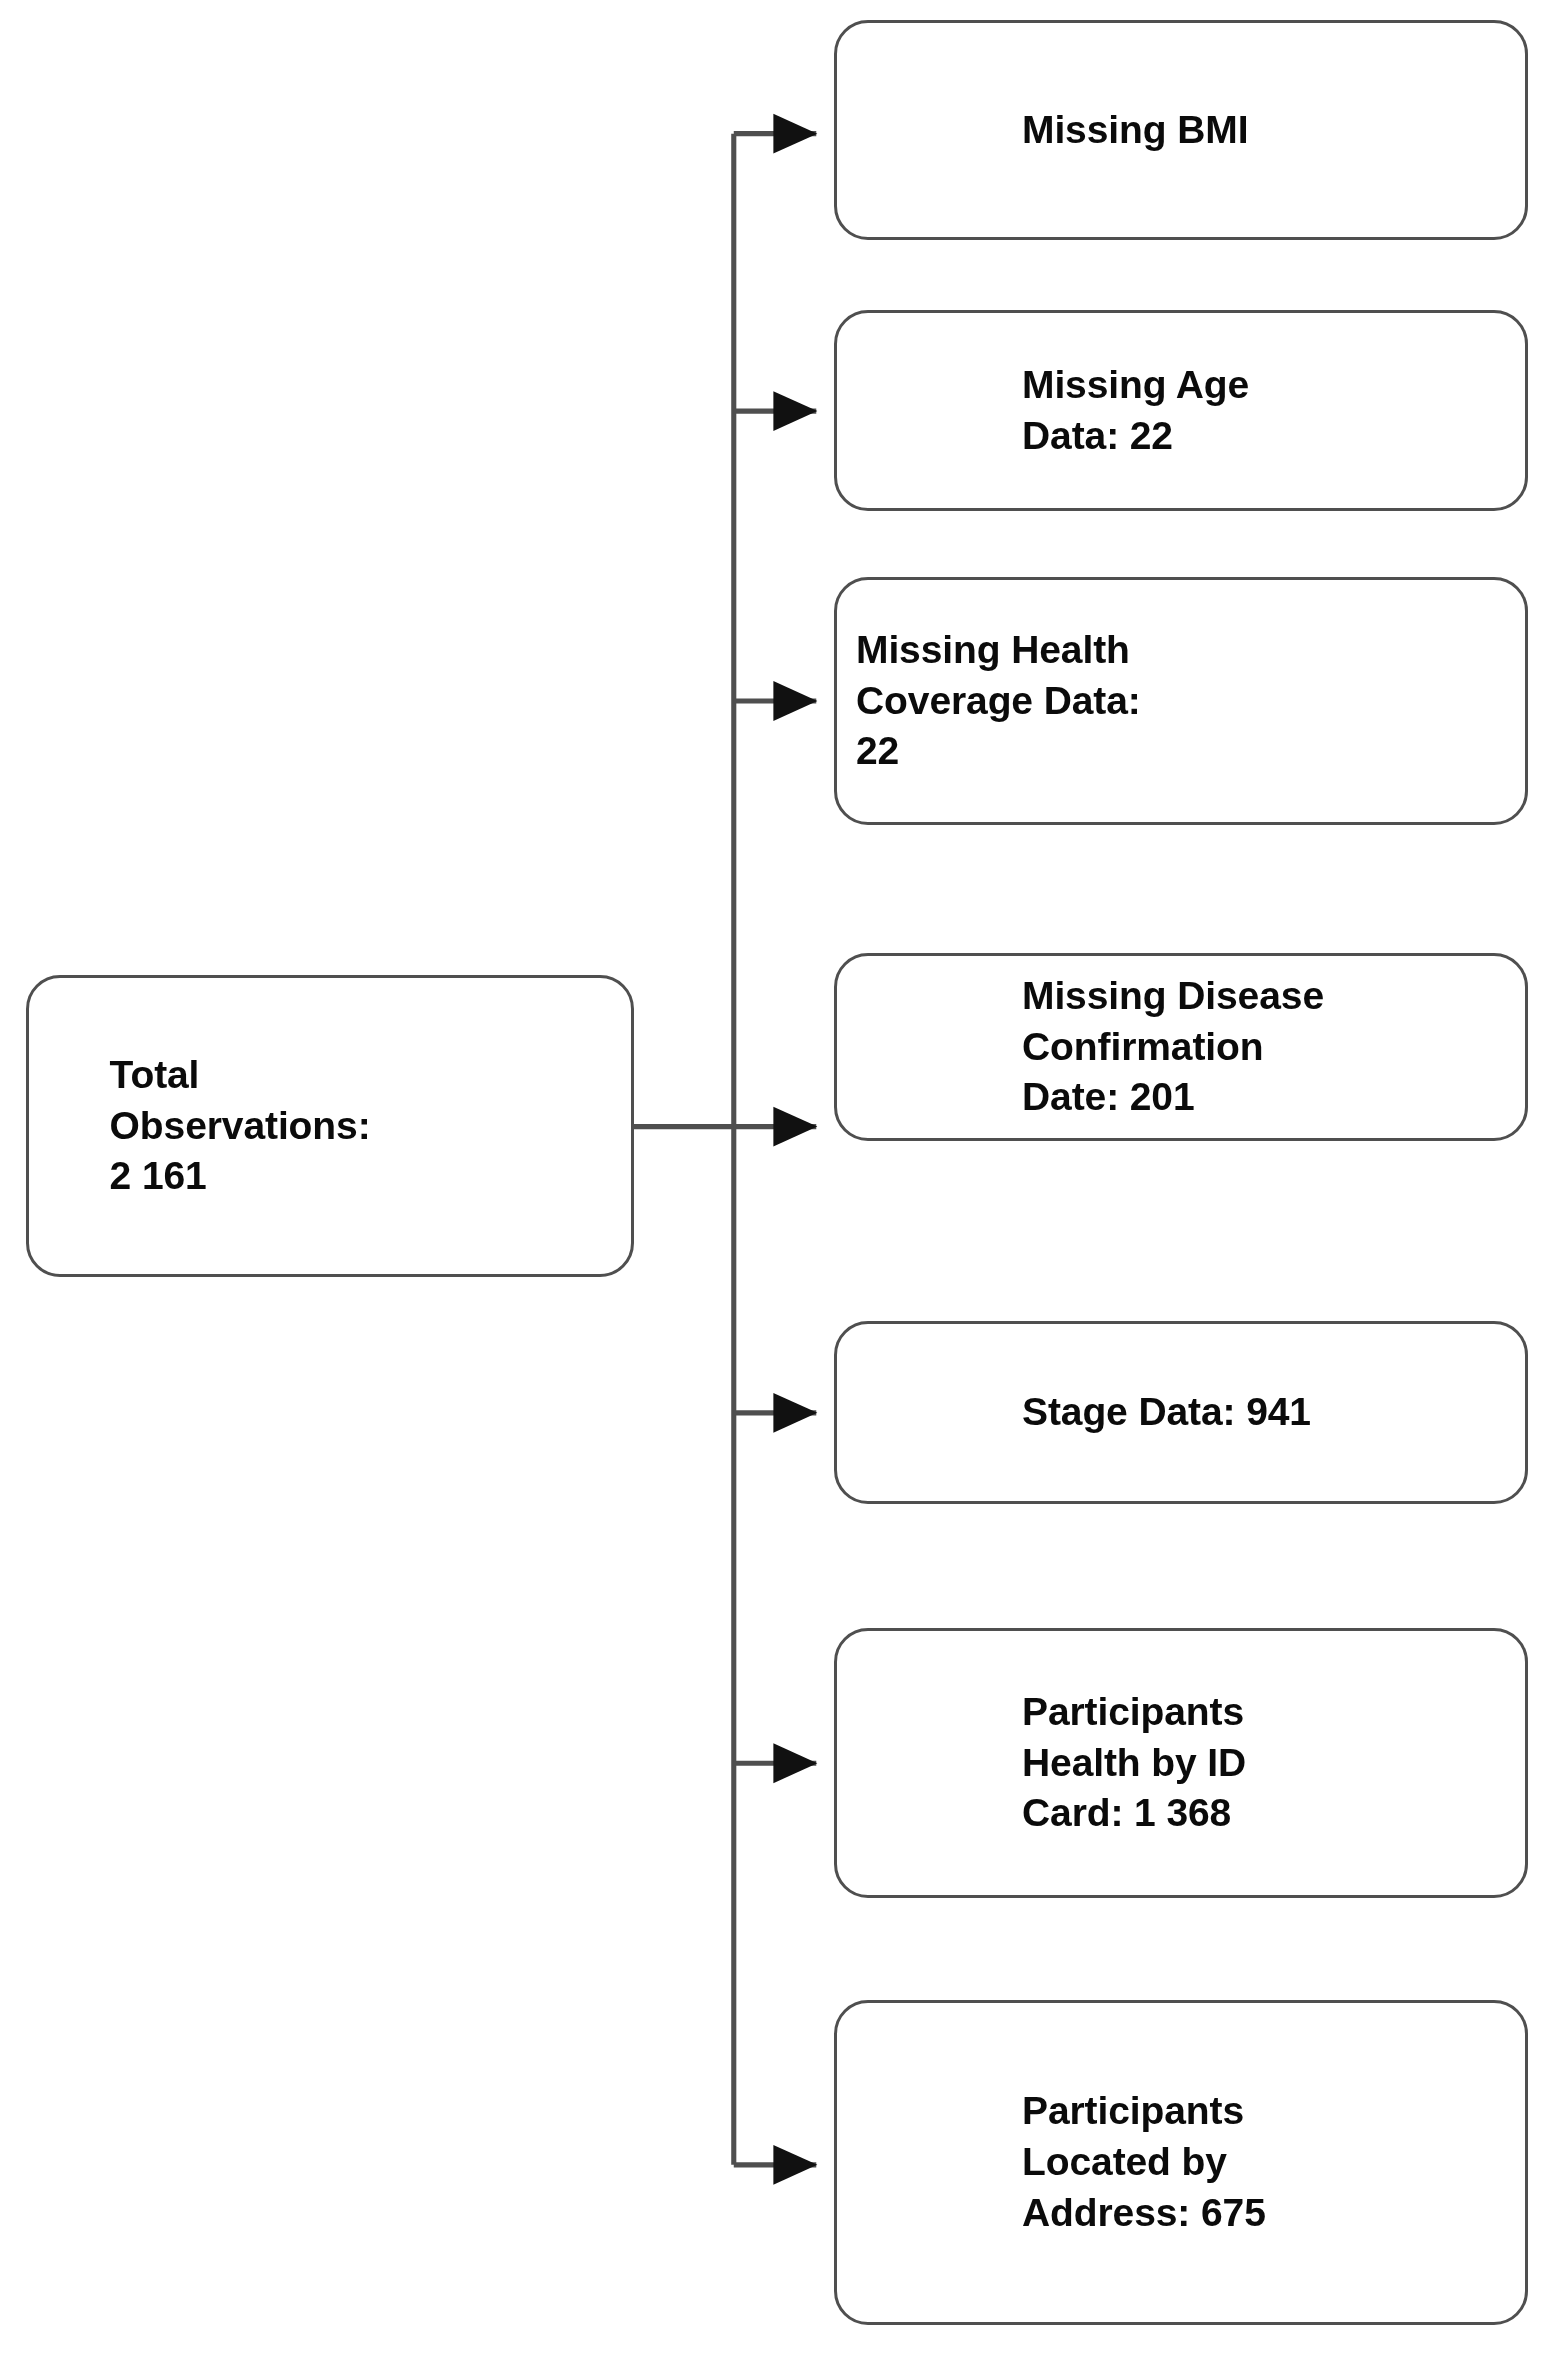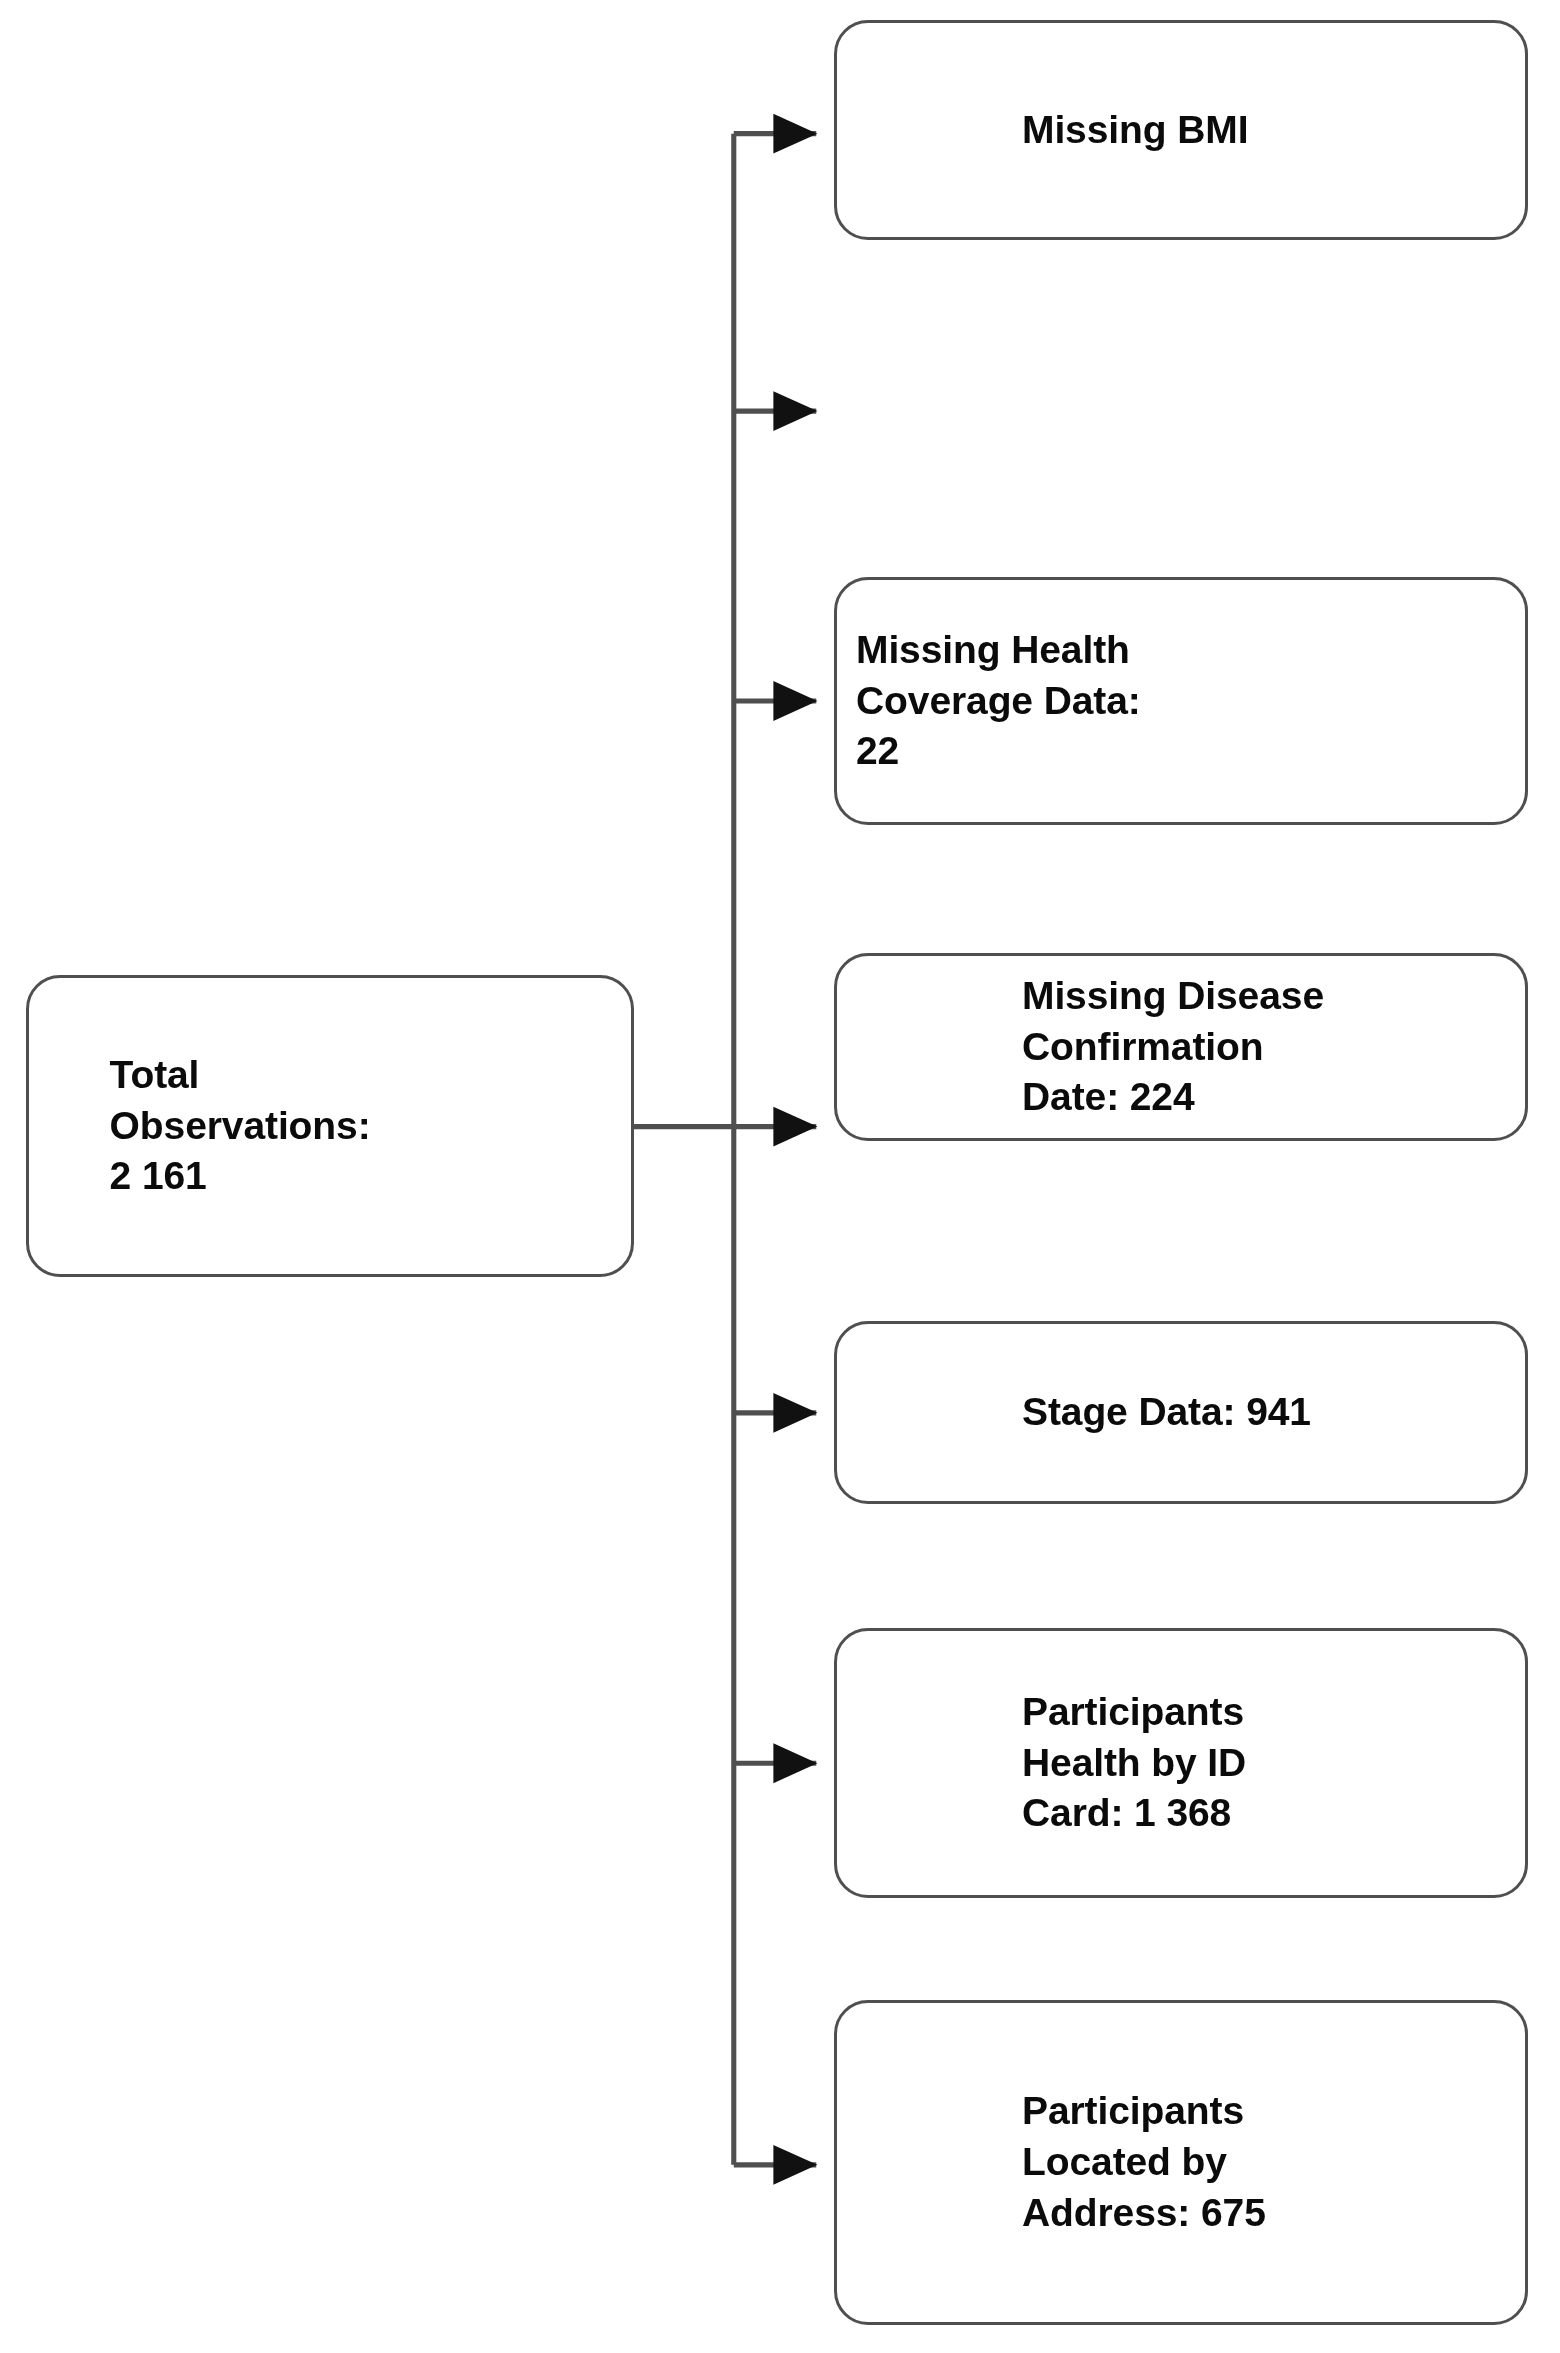--- a/index.html
+++ b/index.html
@@ -93,31 +93,35 @@
   <div class="node" id="node-root">
     <span class="line">Total</span>
     <span class="line">Observations:</span>
     <span class="line">2 161</span>
   </div>
 
   <div class="node node-right" id="node-0">
     <span class="line">Missing BMI</span>
   </div>
 
+  <div class="node node-right" id="node-1">
+    <span class="line">Missing Age</span>
+    <span class="line">Data: 22</span>
+  </div>
 
   <div class="node node-right" id="node-2">
     <span class="line">Missing Health</span>
     <span class="line">Coverage Data:</span>
     <span class="line">22</span>
   </div>
 
   <div class="node node-right" id="node-3">
     <span class="line">Missing Disease</span>
     <span class="line">Confirmation</span>
-    <span class="line">Date: 224</span>
+    <span class="line">Date: 201</span>
   </div>
 
   <div class="node node-right" id="node-4">
     <span class="line">Stage Data: 941</span>
   </div>
 
   <div class="node node-right" id="node-5">
     <span class="line">Participants</span>
     <span class="line">Health by ID</span>
     <span class="line">Card: 1 368</span>

